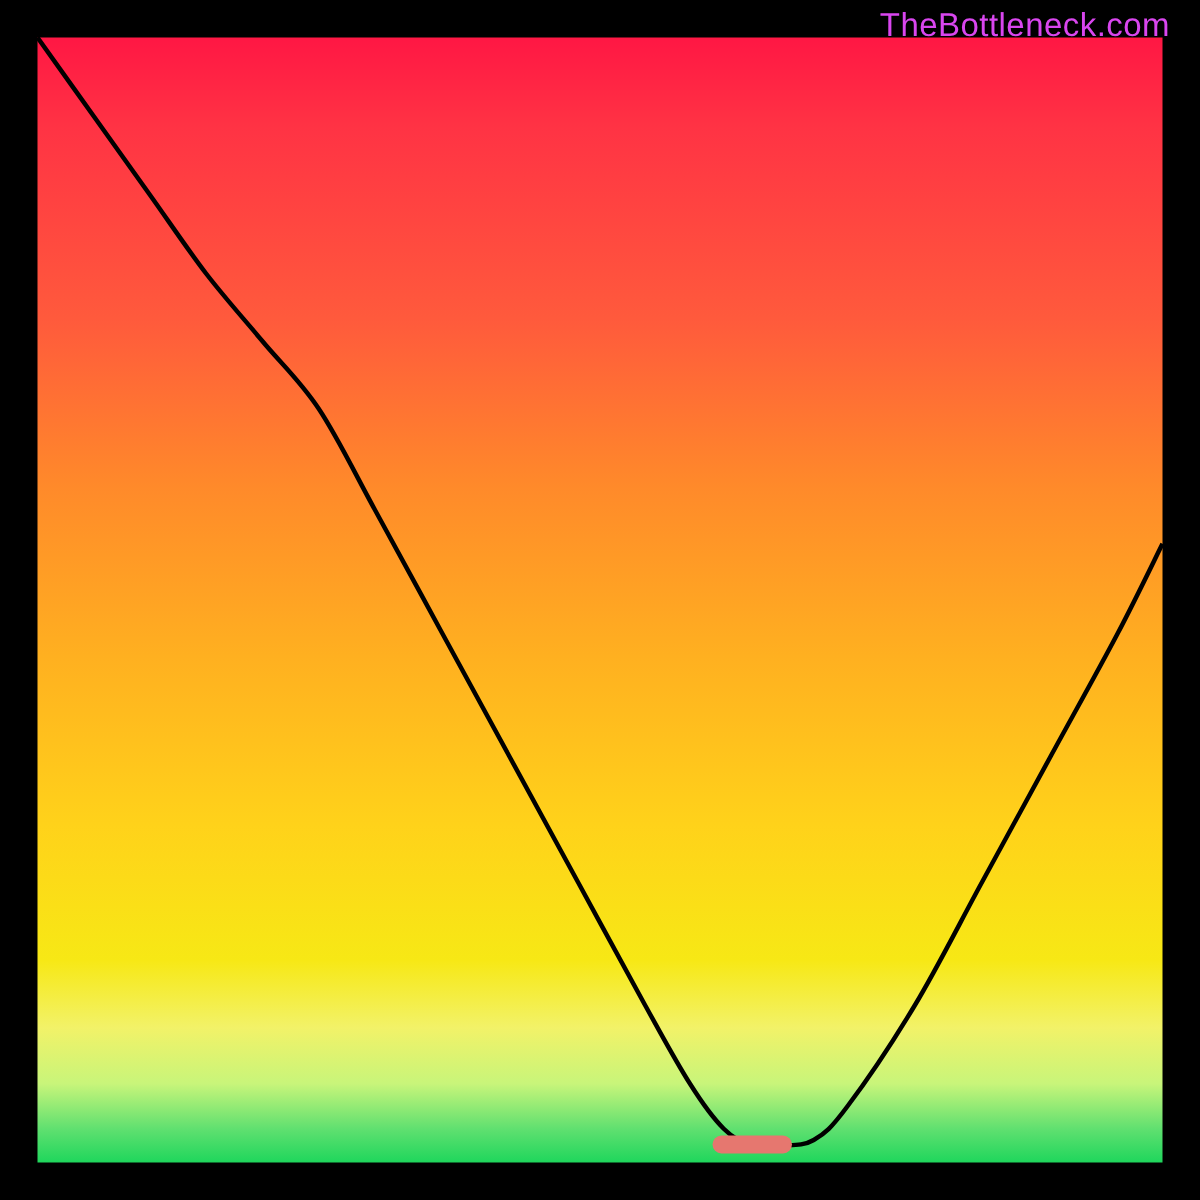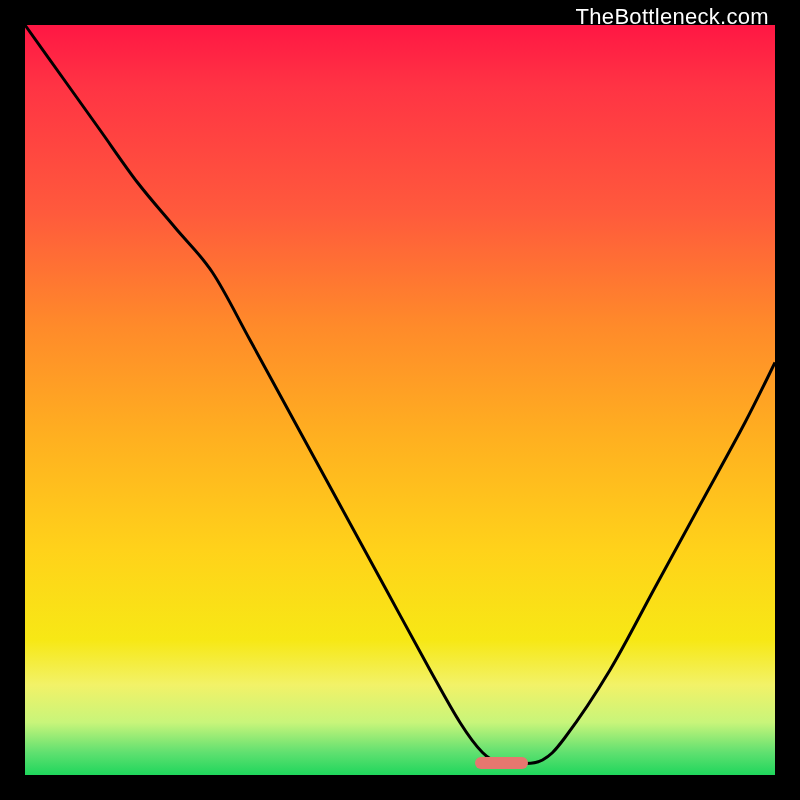--- a/index.html
+++ b/index.html
@@ -34,22 +34,22 @@
       #f7e815 82%,
       #f2f268 88%,
       #c8f57a 93%,
       #60e070 97%,
       #1fd65c 100%
     );
   }
   .watermark {
     position: absolute;
     top: 4px;
-    right: 31px;
-    color: #ffffff;
+    right: 20px;
+    color: #d946ef;
     font-size: 22px;
     font-weight: 500;
     letter-spacing: 0.3px;
     user-select: none;
   }
   svg.curve {
     position: absolute;
     left: 0; top: 0;
     width: 750px;
     height: 750px;

